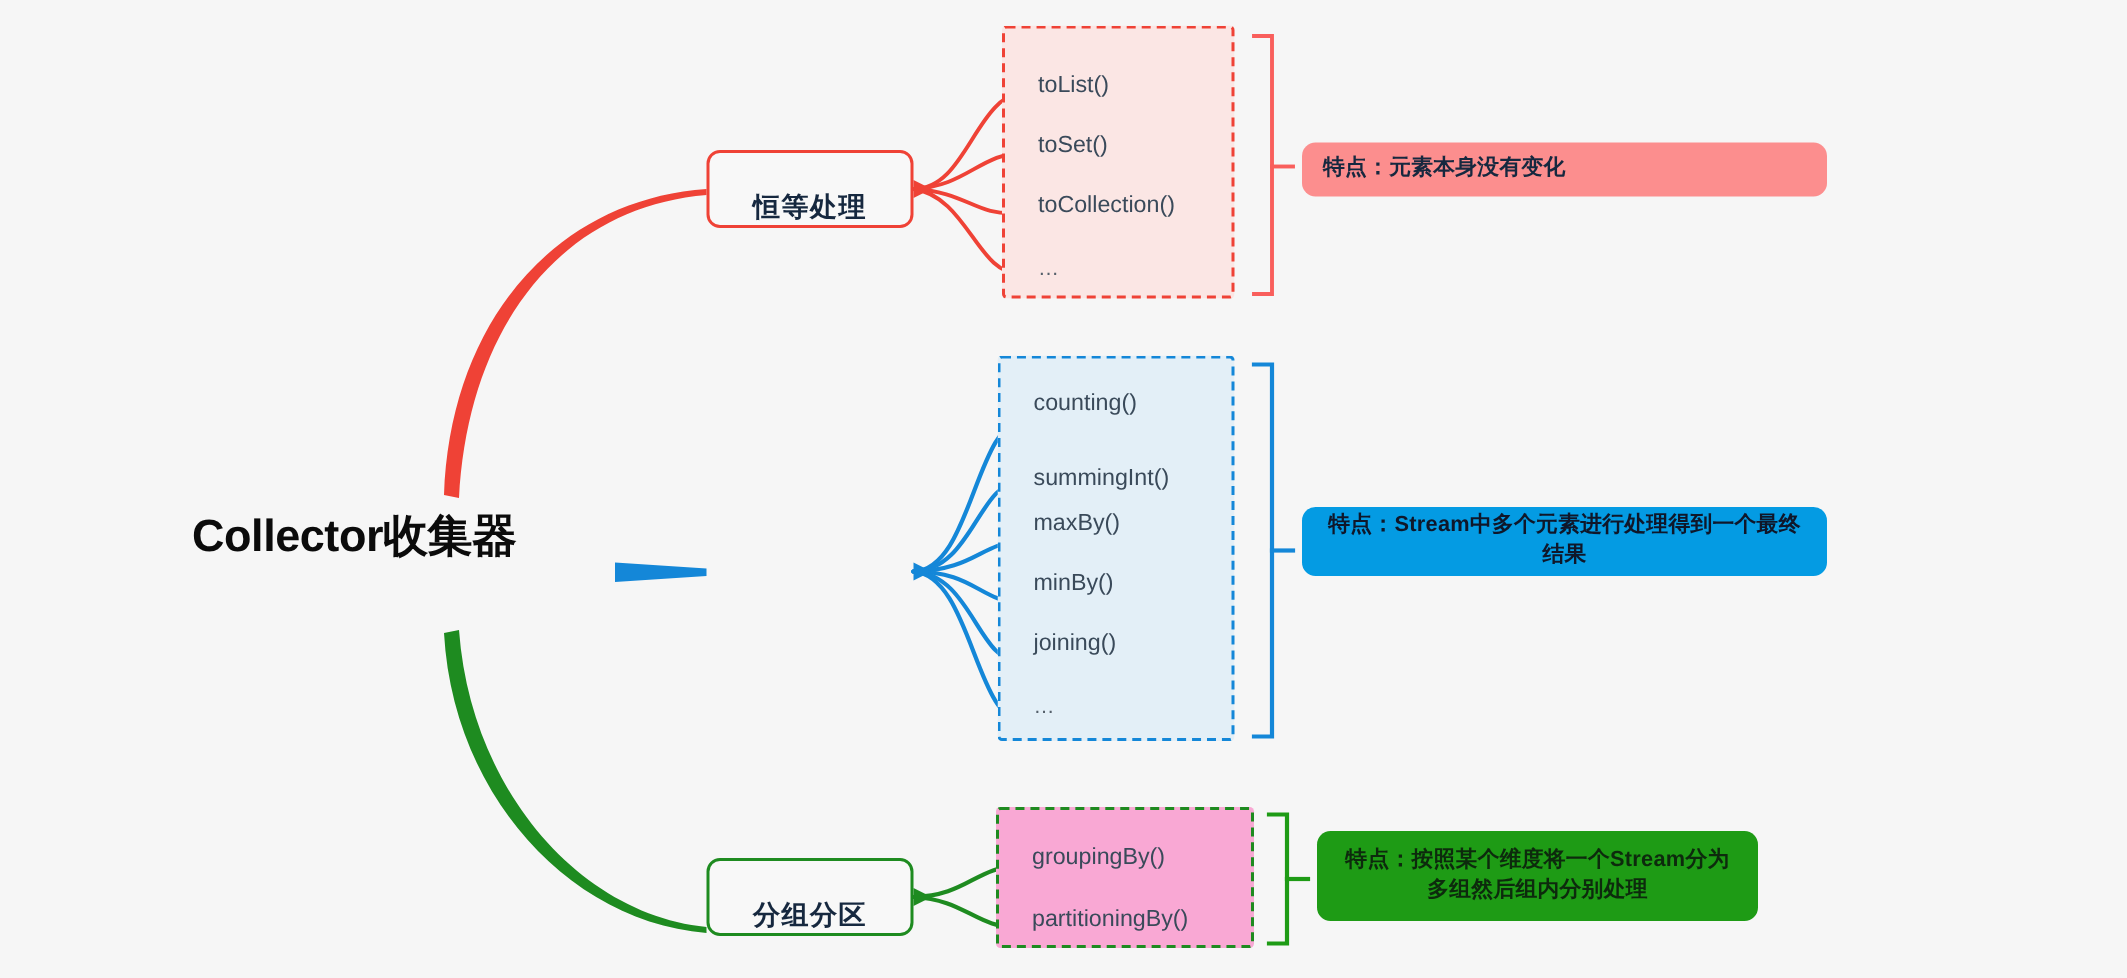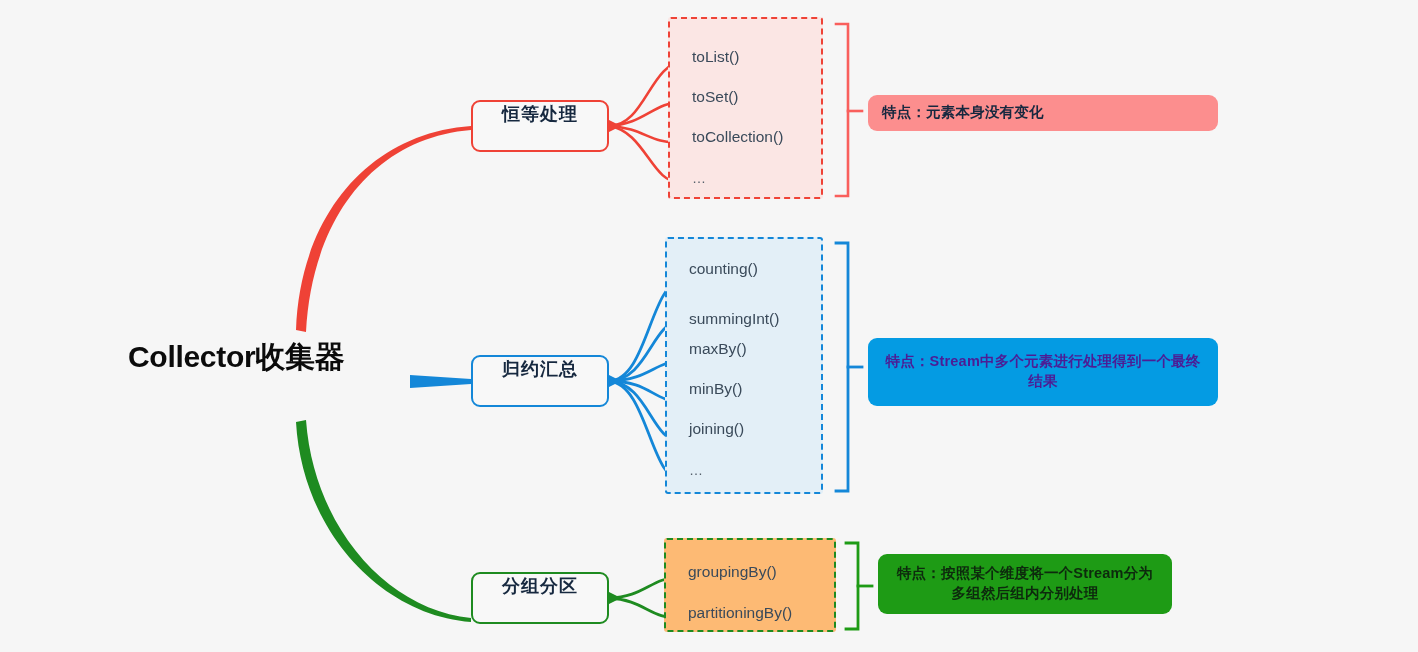--- a/index.html
+++ b/index.html
@@ -45,21 +45,21 @@
 
   
   .node {
     position: absolute;
     width: 138px;
     height: 52px;
     box-sizing: border-box;
     border-radius: 9px;
     background: #f8f8f8;
     display: flex;
-    align-items: flex-start;
+    align-items: flex-end;
     justify-content: center;
     font-size: 18px;
     font-weight: bold;
     color: #16283f;
     letter-spacing: 1px;
   }
   .node.n-red   { left: 471px; top: 100px; border: 2.5px solid #ef4236; }
   .node.n-blue  { left: 471px; top: 355px; border: 2.5px solid #1487d8; }
   .node.n-green { left: 471px; top: 572px; border: 2.5px solid #1e8b20; }
 
@@ -77,21 +77,21 @@
   }
   .leafbox.lb-blue {
     left: 665px; top: 237px; width: 158px; height: 257px;
     border: 2px dashed #1487d8;
     background: #e3eff7;
     text-align: center;
   }
   .leafbox.lb-green {
     left: 664px; top: 538px; width: 172px; height: 94px;
     border: 2px dashed #1e8b20;
-    background: #fdba74;
+    background: #f9a8d4;
   }
 
   .leaf {
     position: absolute;
     left: 22px;
     font-size: 15.5px;
     color: #3a4a5a;
     white-space: nowrap;
     line-height: 1;
   }
@@ -110,22 +110,22 @@
     font-weight: bold;
     letter-spacing: 0.2px;
     padding: 6px 14px;
     line-height: 1.35;
   }
   .badge.b-red {
     left: 868px; top: 95px; width: 350px; height: 36px;
     background: #fc8e8e; color: #16283f;
   }
   .badge.b-blue {
-    left: 868px; top: 338px; width: 350px; height: 68px;
-    background: #049be3; color: #4c1d95;
+    left: 868px; top: 338px; width: 350px; height: 46px;
+    background: #049be3; color: #0f172a;
   }
   .badge.b-green {
     left: 878px; top: 554px; width: 294px; height: 60px;
     background: #1e9b15; color: #0d2a0d;
   }
 </style>
 </head>
 <body>
 
 <div id="canvas">
@@ -198,23 +198,20 @@
       <path d="M 846,543 L 858,543 L 858,629 L 846,629"></path>
       <line x1="858" y1="586" x2="872" y2="586"></line>
     </g>
   </svg>
 
   <div class="root-title">Collector收集器</div>
 
   <div class="node n-red">
     <span>恒等处理</span>
   </div>
-  <div class="node n-blue">
-    <span>归约汇总</span>
-  </div>
   <div class="node n-green">
     <span>分组分区</span>
   </div>
 
   <div class="leafbox lb-red">
     <div class="leaf" style="top:30px">toList()</div>
     <div class="leaf" style="top:70px">toSet()</div>
     <div class="leaf" style="top:110px">toCollection()</div>
     <div class="leaf dots" style="top:152px">…</div>
   </div>

